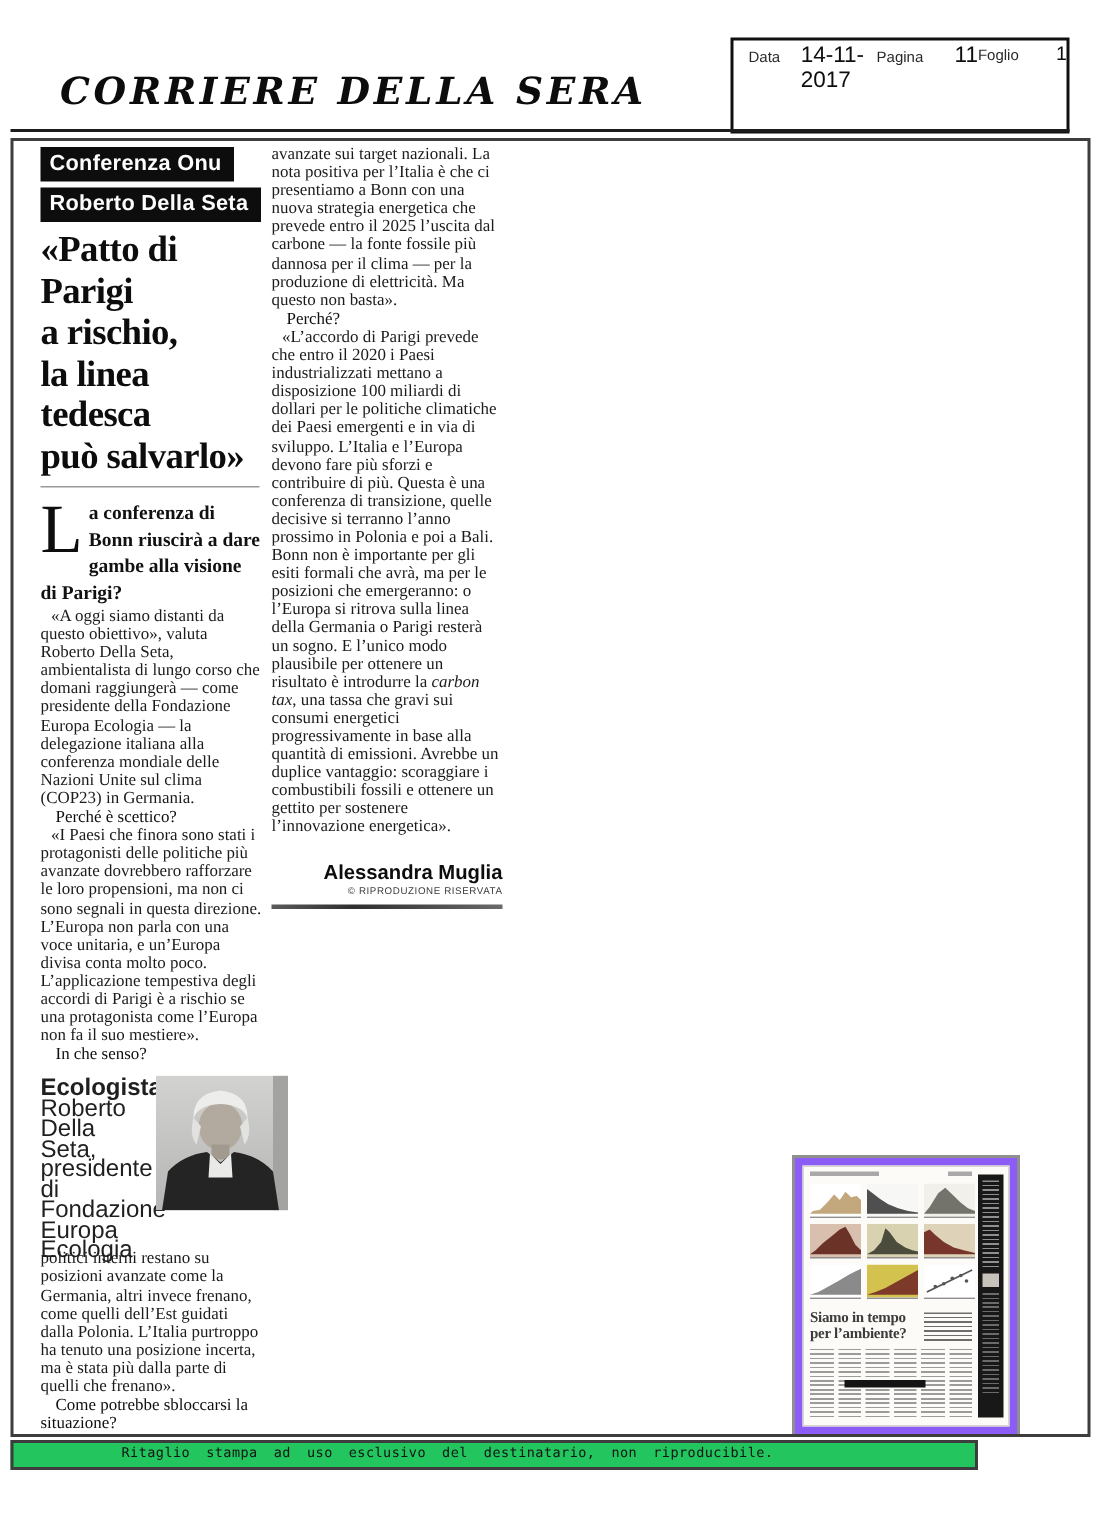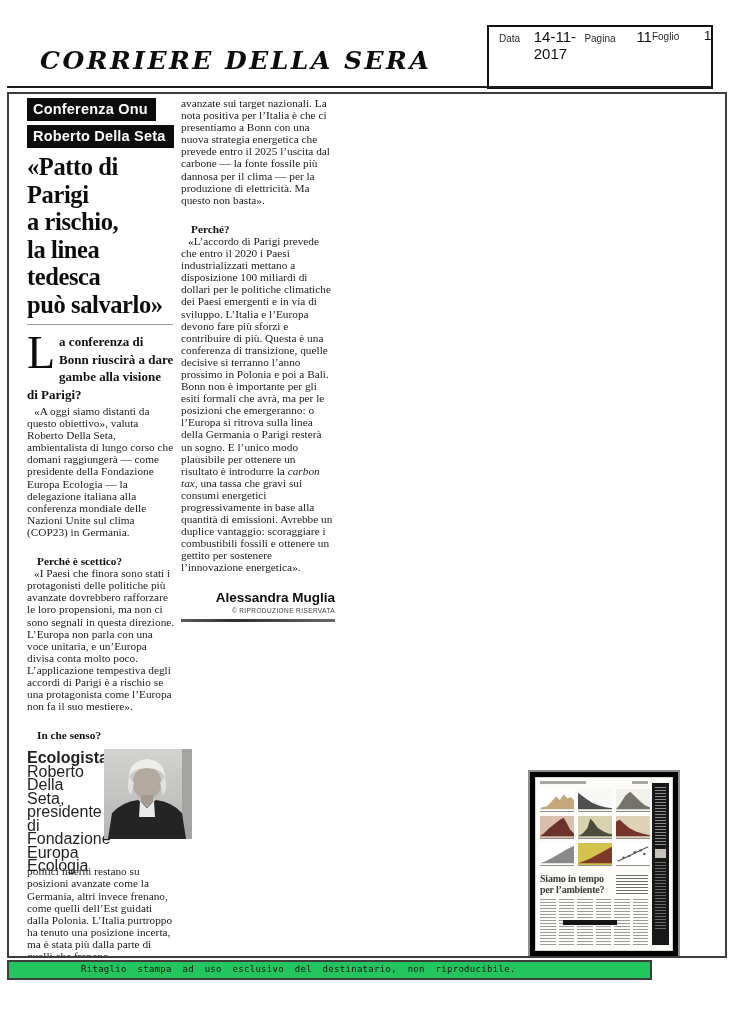--- a/index.html
+++ b/index.html
@@ -46,21 +46,21 @@
   }
   .headline-rule { margin-top:6px; height:1px; background:#9a9a9a; width:146px; }
   .lead { margin-top:8px; font-weight:700; font-size:13px; line-height:17.5px; color:#111; }
   .dropcap {
     float:left; font-size:46px; line-height:36px; font-weight:400;
     padding:2px 4px 0 0; color:#0d0d0d;
   }
   .para { font-size:11.3px; line-height:12.1px; color:#1b1b1b; text-indent:7px; }
   .para.noindent { text-indent:0; }
   .para.mt { margin-top:2px; }
-  .q { font-size:11.3px; line-height:12.1px; font-weight:700; color:#0f0f0f; text-indent:10px; margin-top:17px; }
+  .q { font-size:11.3px; line-height:12.1px; font-weight:400; color:#0f0f0f; text-indent:10px; margin-top:1px; }
   .clearfix::after { content:""; display:block; clear:both; }
   
   .photo-block { margin-top:8px; display:flex; gap:5px; height:94px; }
   .photo-caption {
     width:72px; flex:0 0 72px; font-family:Liberation Sans, sans-serif;
     font-size:16px; line-height:13.5px; color:#1f1f1f; padding-top:2px;
   }
   .photo-caption .cap-label { font-weight:700; display:block; }
   .photo-frame { width:88px; height:90px; flex:0 0 88px; overflow:hidden; }
   
@@ -69,21 +69,21 @@
     font-weight:700; font-size:13.5px; color:#0d0d0d;
   }
   .copyright {
     margin-top:2px; text-align:right; font-family:"Liberation Sans", sans-serif;
     font-size:6.5px; letter-spacing:.4px; color:#3c3c3c;
   }
   .end-rule { margin-top:5px; height:3px; background:linear-gradient(90deg,#5a5a5a,#2f2f2f 35%,#4e4e4e 70%,#6a6a6a); }
   
   .thumb {
     position:absolute; left:519px; top:676px; width:152px; height:188px;
-    border:2px solid #8f8f8f; background:#000000; padding:5px;
+    border:2px solid #8f8f8f; background:#8b5cf6; padding:5px;
   }
   .thumb-page { position:relative; width:100%; height:100%; background:#fcfbf8; border:1px solid #d8d6d0; }
   .thumb-masthead { position:absolute; left:4px; top:3px; right:24px; height:4px; display:flex; justify-content:space-between; }
   .tm-bar { height:3px; background:#a9a9a9; }
   .tm-bar.left { width:46px; } .tm-bar.right { width:16px; }
   .thumb-sidebar {
     position:absolute; top:5px; right:3px; bottom:5px; width:17px; background:#181818;
     display:flex; flex-direction:column; align-items:center; padding-top:4px;
   }
   .ts-text { width:11px; height:58px; background:repeating-linear-gradient(#cfcfcf 0 1px, transparent 1px 3px); opacity:.65; }

